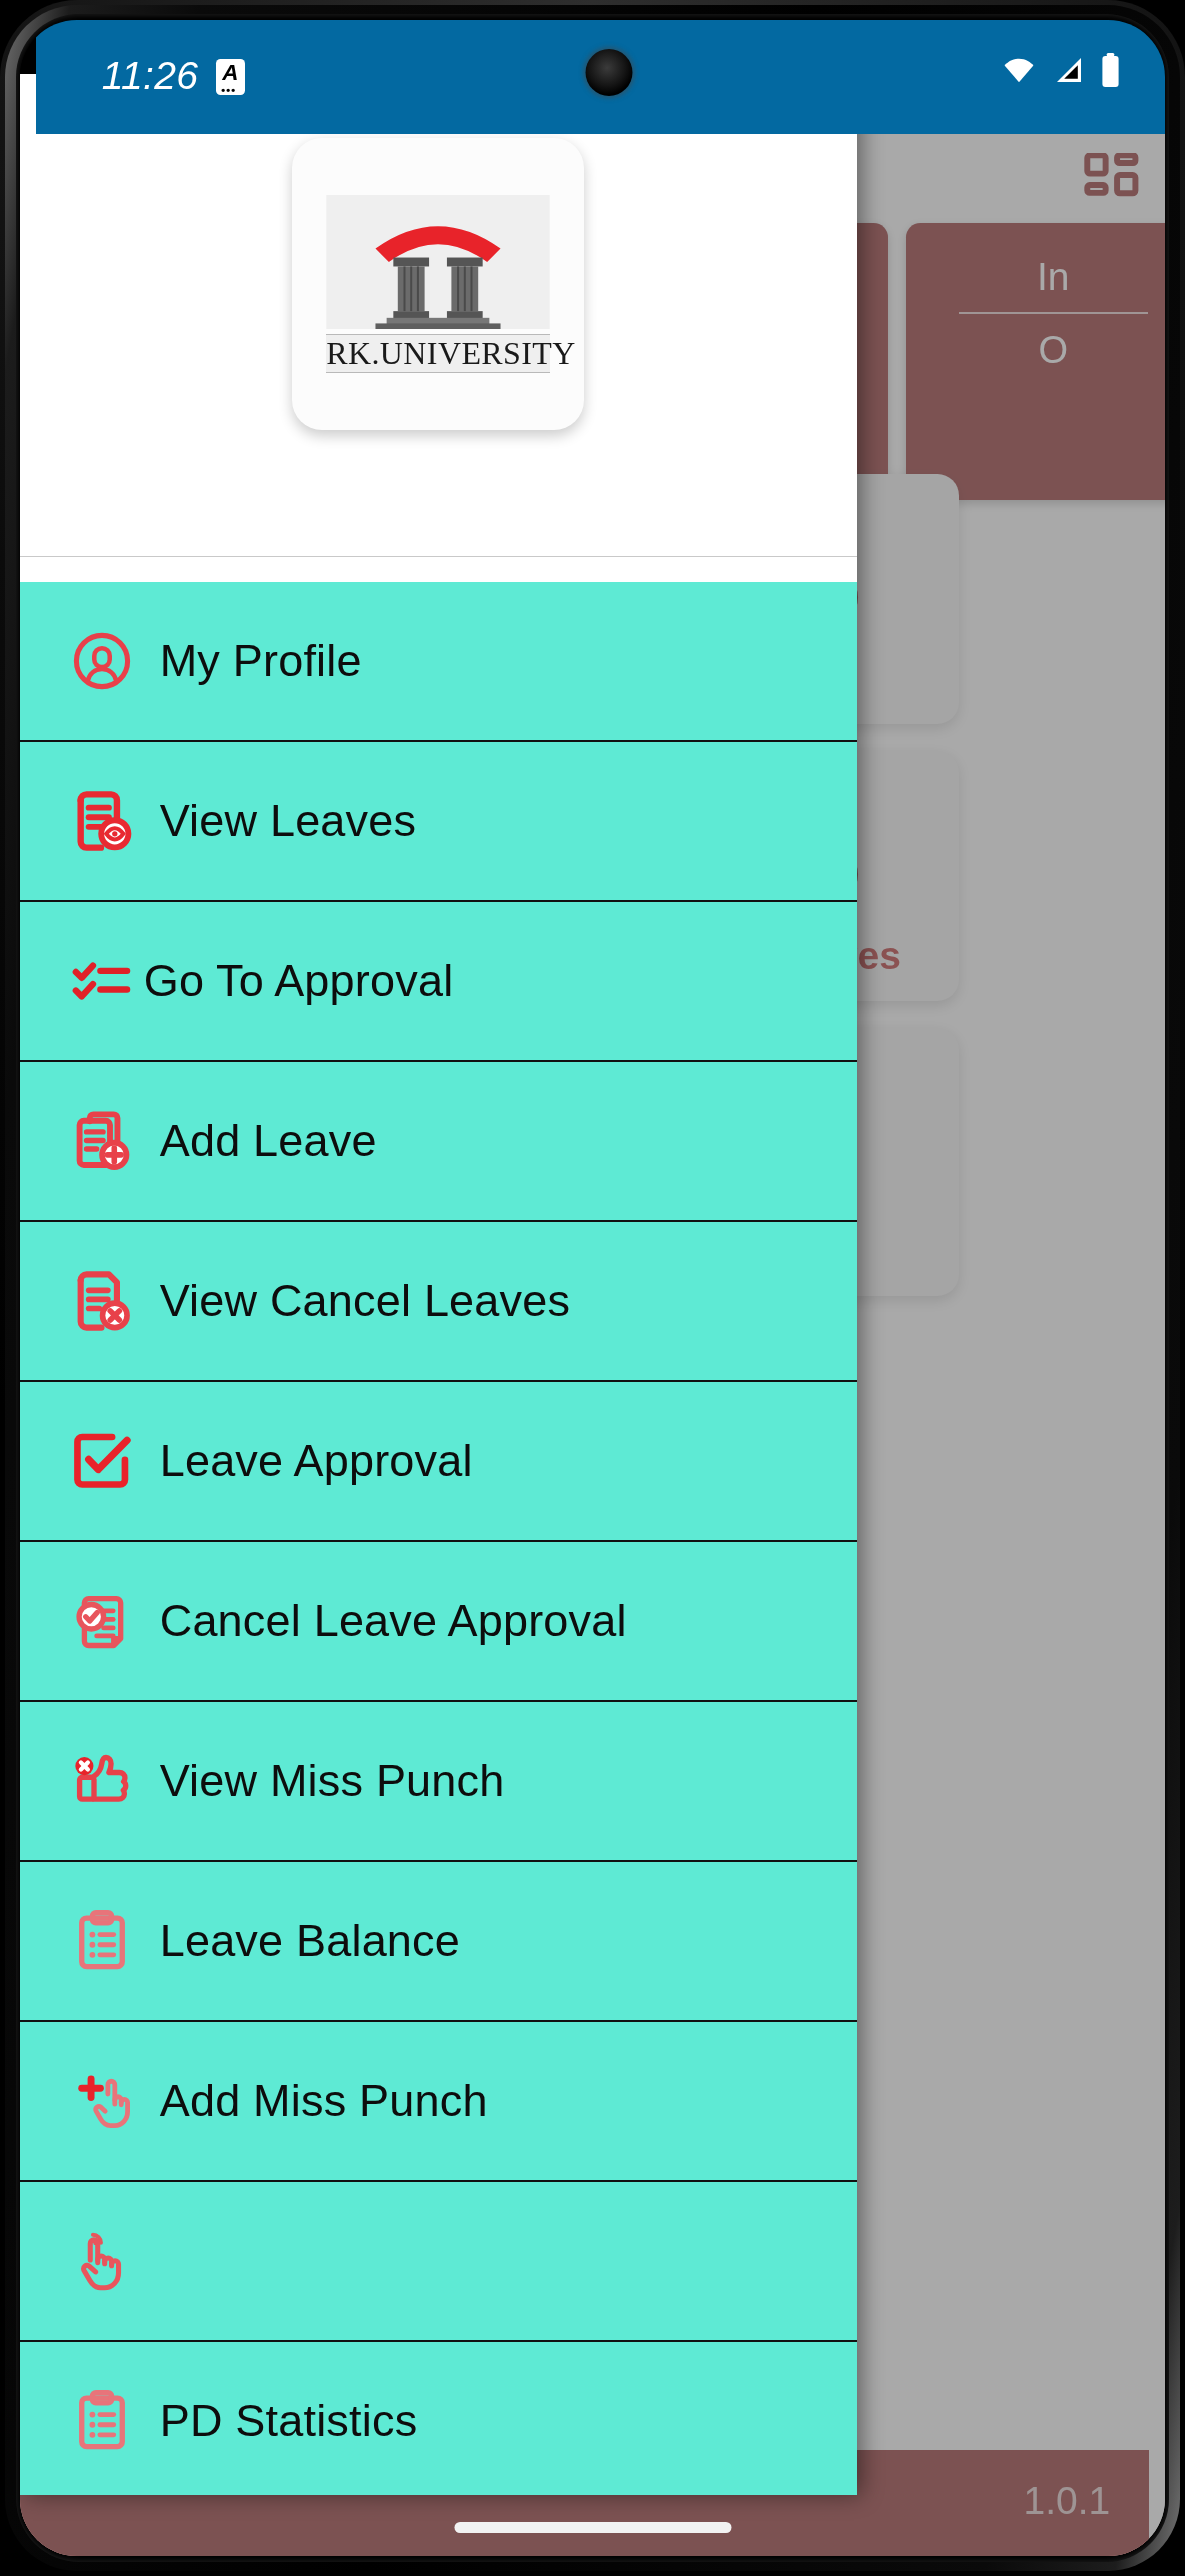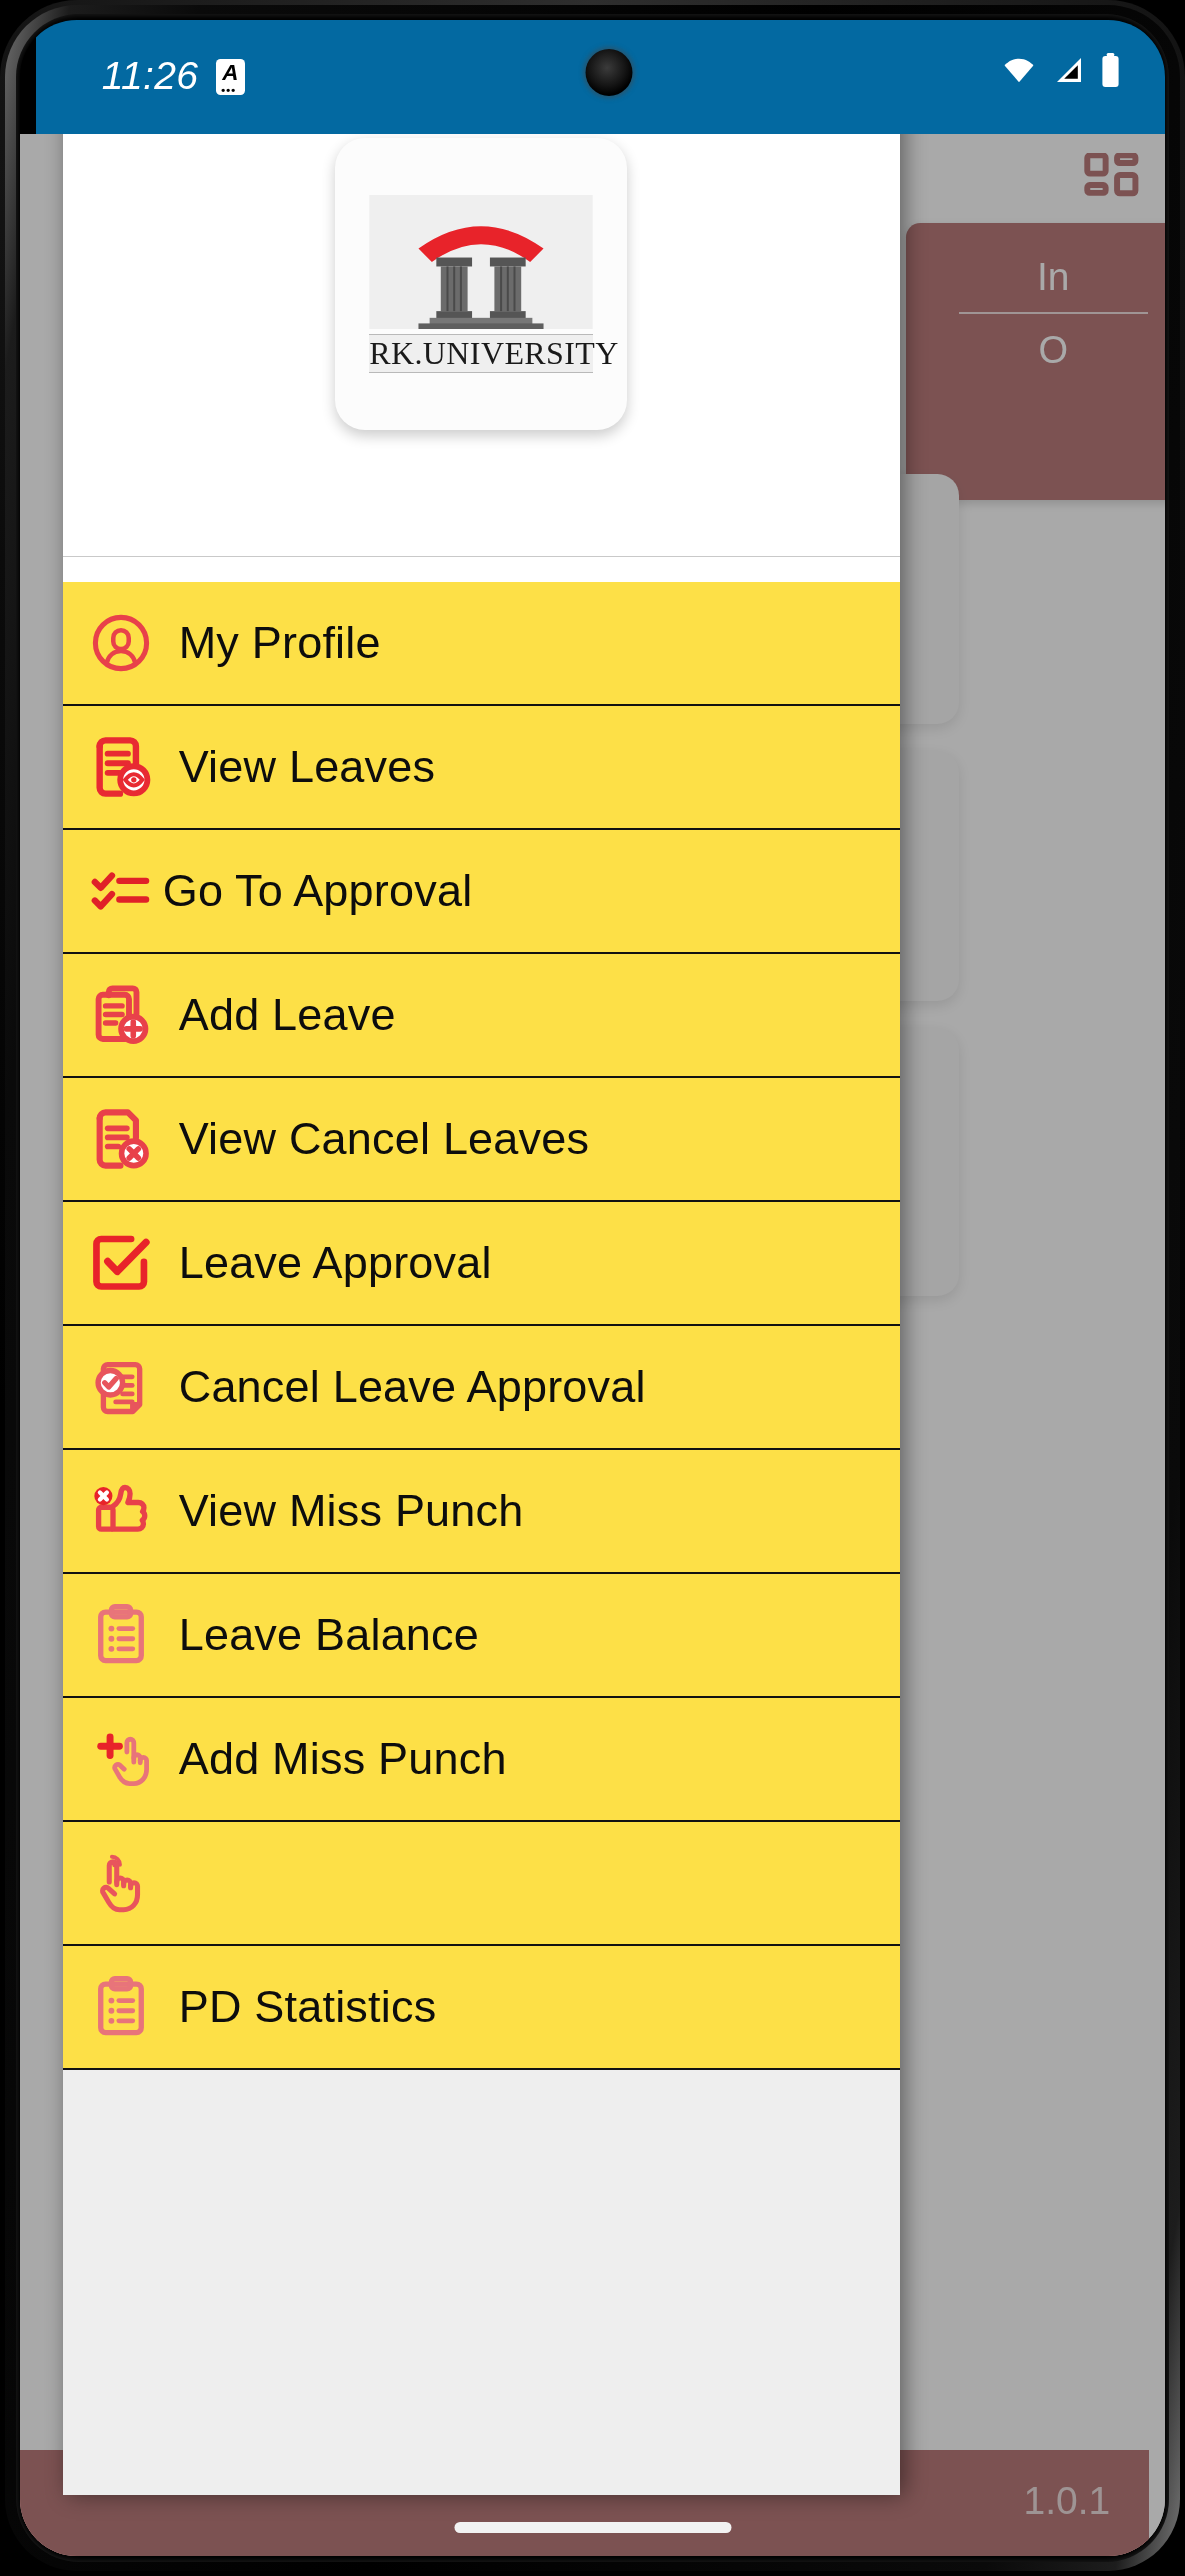--- a/index.html
+++ b/index.html
@@ -127,21 +127,21 @@
     background:#757575; opacity:.62; z-index:20;
   }
 
   
   #drawer{
     position:absolute; left:0; top:54px; width:837px; bottom:61px;
     background:#f0f0f0;
     z-index:30;
     box-shadow:5.4px 0 21.5px rgba(0,0,0,.45);
     overflow:hidden;
-    display:flex; flex-direction:column;margin-left:43px;
+    display:flex; flex-direction:column;
   }
   #drawer-header{
     flex:0 0 auto; height:483px; background:#fff;
     position:relative;
     border-bottom:1.8px solid #c9c9c9;
   }
   #logo-card{
     position:absolute; left:50%; top:64px; transform:translateX(-50%);
     width:292px; height:292px; border-radius:30px;
     background:#fcfcfc;
@@ -157,24 +157,25 @@
     border-top:1.8px solid #b9b9b9;
     border-bottom:1.8px solid #b9b9b9;
     background:#efefef;
   }
   #header-gap{ flex:0 0 auto; height:25px; background:#fff; }
 
   #menu-list{
     flex:1 1 auto; overflow:hidden; background:#eeeeee;
   }
   .menu-item{
-    position:relative; height:124px;
+    position:relative; height:160px;
     display:flex; align-items:center;
-    background:#fde047;
+    background:#5eead4;
     border-bottom:2.7px solid #111;
+    padding-left:24px;
   }
   .menu-item:first-child{ border-top:none; }
   .mi-icon{
     flex:0 0 auto; width:116px;
     display:flex; align-items:center; justify-content:center;
   }
   .mi-label{
     font-size:45px; color:#0d0d0d; letter-spacing:0.2px;
     white-space:nowrap;
   }

